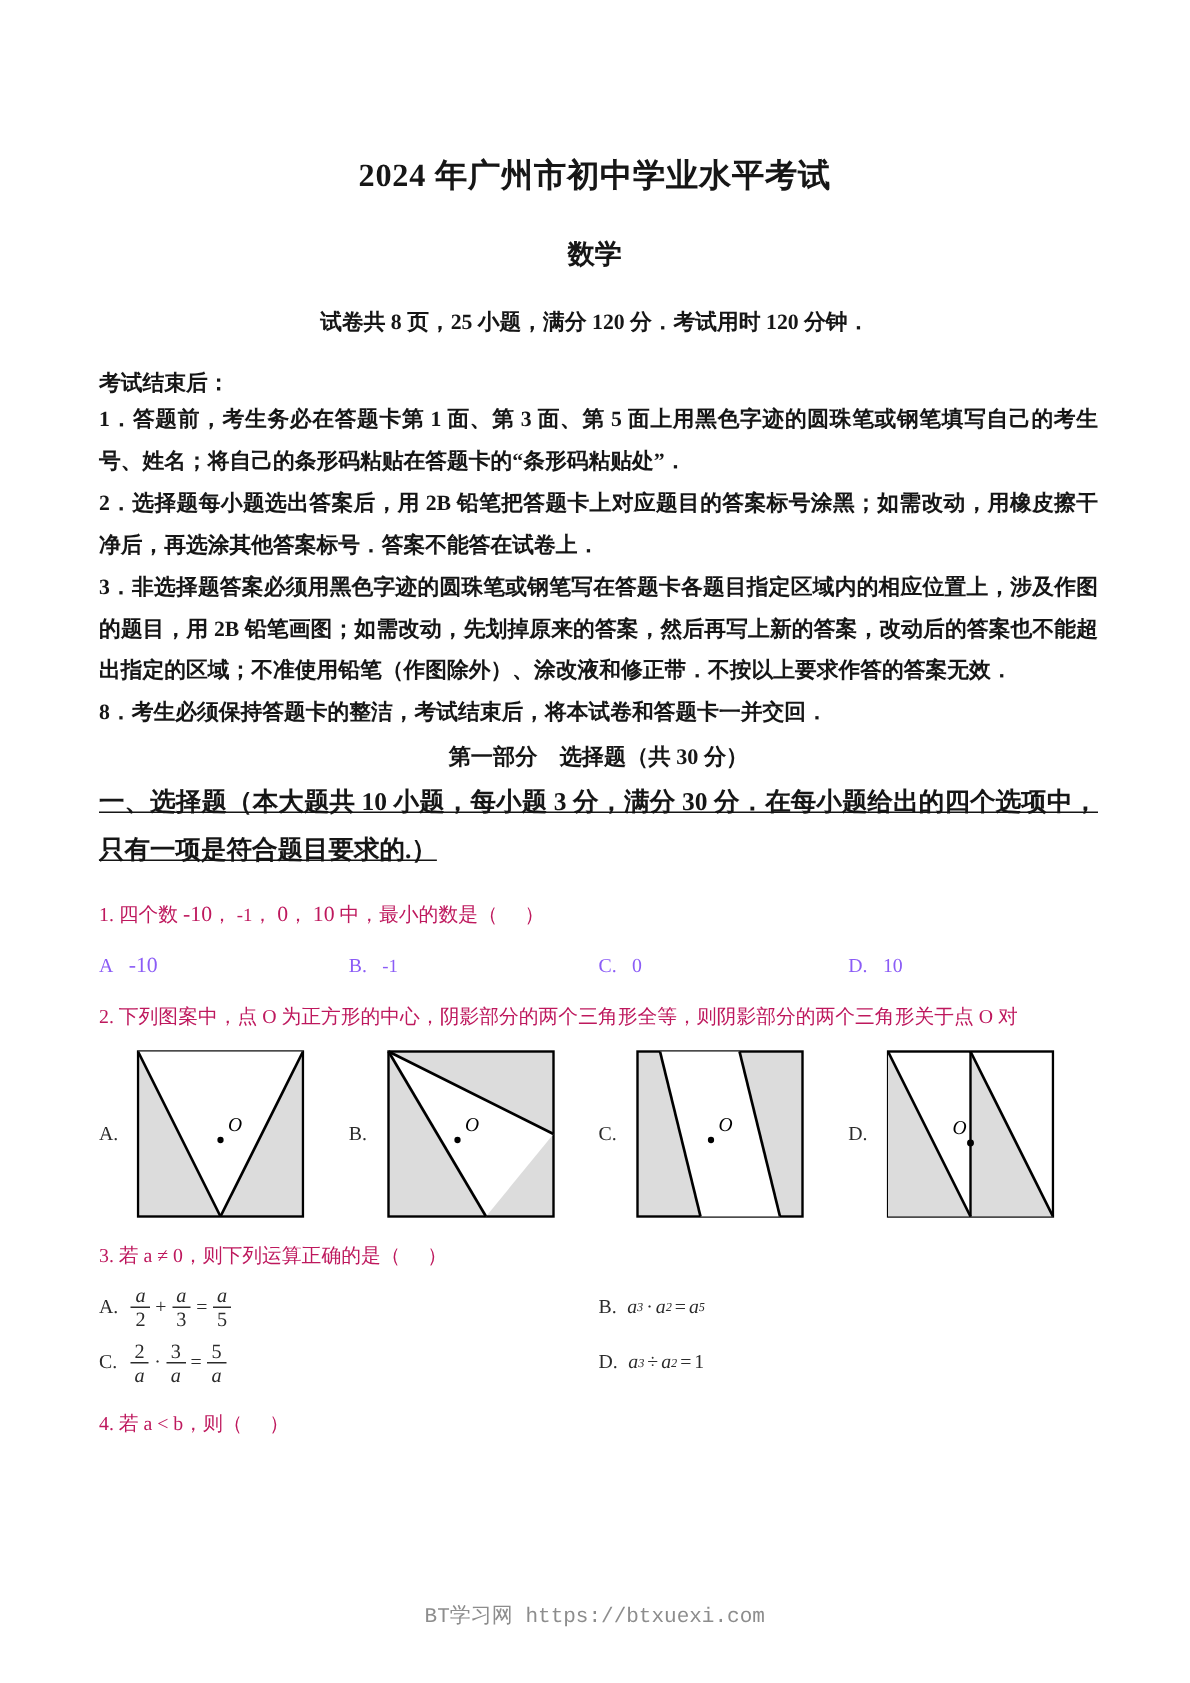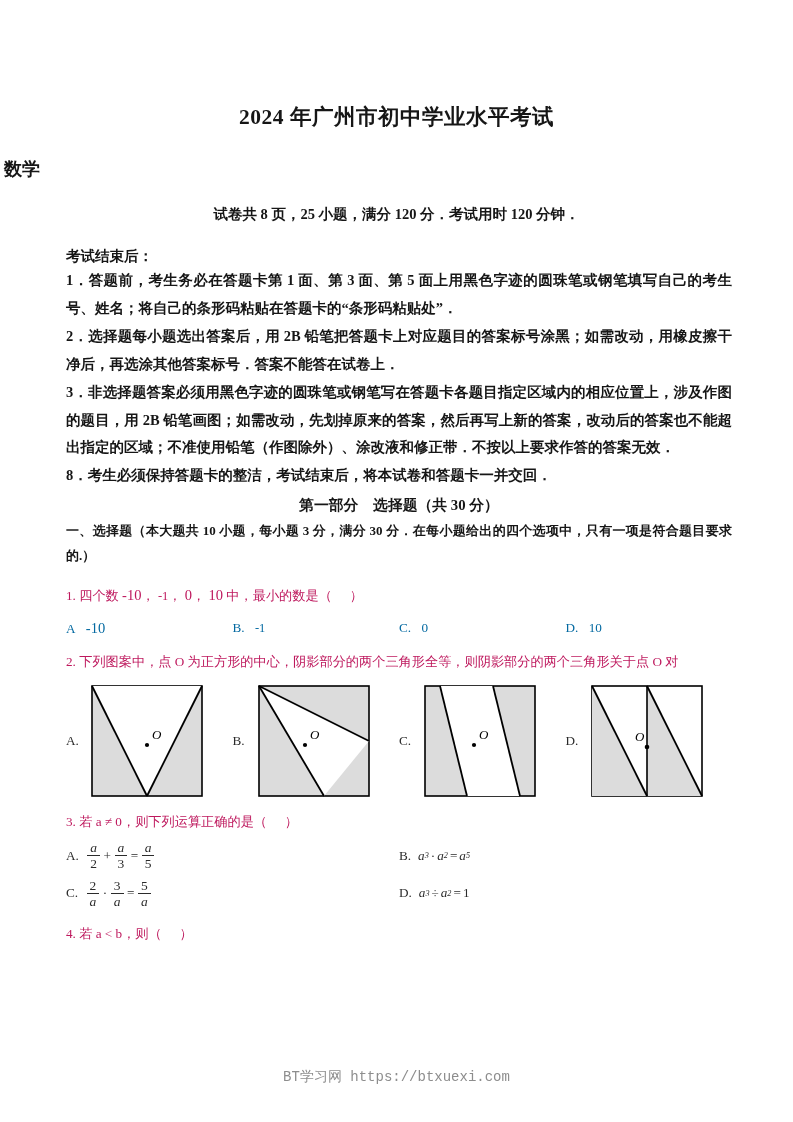--- a/index.html
+++ b/index.html
@@ -25,20 +25,21 @@
   .doc-title {
     text-align: center;
     font-size: 21.5px;
     font-weight: bold;
     letter-spacing: 0.5px;
     margin: 0;
     padding-top: 98px;
     font-family: "Liberation Serif", "DejaVu Serif", serif;
   }
   .doc-subject {
+    text-align: center;
     font-size: 18px;
     font-weight: bold;
     margin: 0;
     padding-top: 26px;
   }
   .doc-meta {
     text-align: center;
     font-size: 14.5px;
     font-weight: bold;
     margin: 0;
@@ -65,26 +66,27 @@
     text-justify: inter-ideograph;
   }
   .part-title {
     text-align: center;
     font-size: 14.8px;
     font-weight: bold;
     margin: 2px 0 0 0;
     line-height: 1.8;
   }
   .section-intro {
-    font-size: 13px;
+    font-size: 17px;
     font-weight: bold;
     line-height: 1.92;
     margin: 0;
     text-align: justify;
     text-justify: inter-ideograph;
+    text-decoration: underline;
   }
 
   
   .question {
     font-size: 13.2px;
     line-height: 1.85;
     margin: 0;
     color: #be185d;
   }
   .q-stem { margin-top: 13px; }
@@ -94,21 +96,21 @@
   .math { font-family: "Liberation Serif", "DejaVu Serif", serif; font-style: italic; }
   .mathup { font-style: normal; }
   .num-sm { font-size: 12.5px; }
   .num-lg { font-size: 14.5px; }
   sup.exp { font-size: 0.62em; vertical-align: super; font-style: italic; }
 
   
   .opt-row-4 {
     display: flex;
     font-size: 13.2px;
-    color: #0369a1;
+    color: #8b5cf6;
     margin-top: 12px;
     justify-content: flex-end;
   }
   .opt-row-4 > div { flex: 0 0 25%; }
 
   
   .opt-row-2 {
     display: flex;
     font-size: 13.2px;
     color: #2b2b2b;

